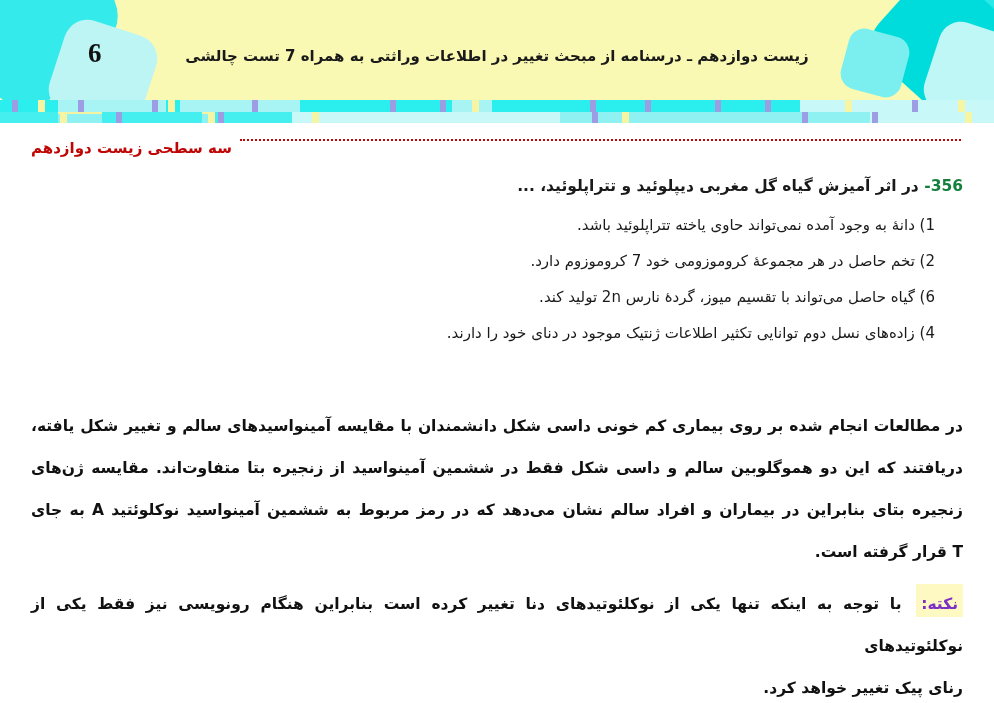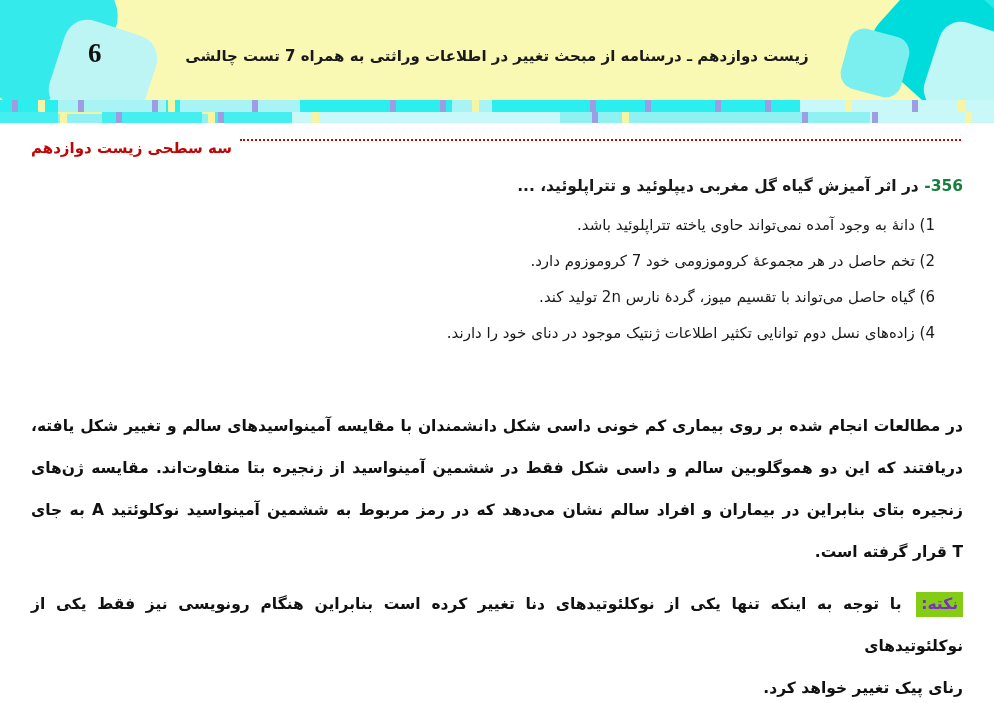--- a/index.html
+++ b/index.html
@@ -67,21 +67,21 @@
   }
 
   .paragraph { direction:rtl; margin-top:54px; font-size:15.5px; font-weight:bold; color:#111; }
   .pline  { line-height:42px; text-align:justify; text-align-last:justify; }
   .pline.last { text-align:left; text-align-last:right; }
 
   .note { direction:rtl; margin-top:10px; font-size:15.5px; font-weight:bold; color:#111; }
   .note .nline1 { line-height:42px; text-align:justify; text-align-last:justify; }
   .note .nline2 { line-height:42px; text-align:right; }
   .note-label {
-    color:#7B2FC4; background:#84cc16; padding:3px 5px 4px; margin-left:4px;
+    color:#7B2FC4; background:#fef9c3; padding:11px 5px 4px; margin-left:4px;
   }
 </style>
 </head>
 <body>
 
 <div class="page">
 
   <div class="header">
     <div class="shape sh-l-big"></div>
     <div class="shape sh-l-light"></div>

